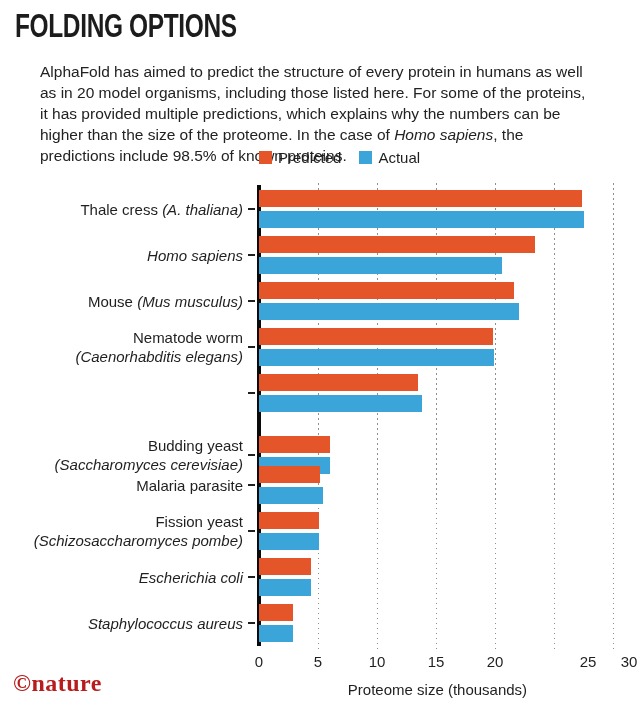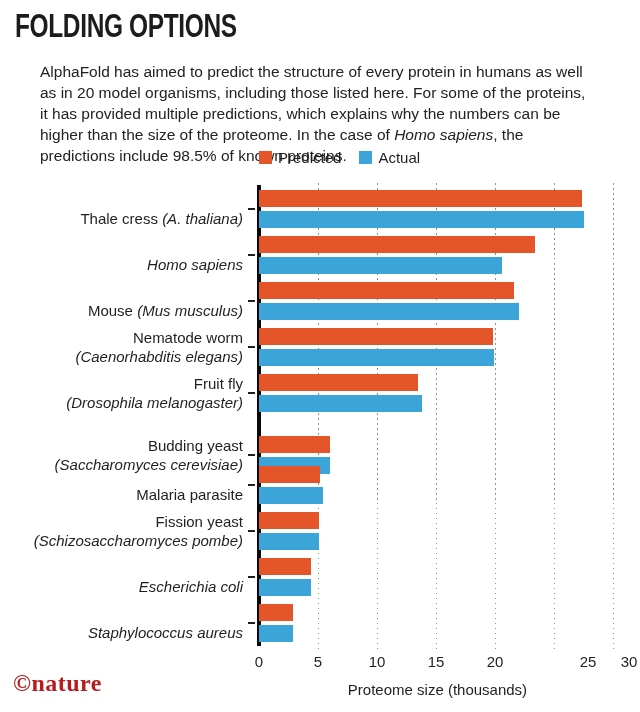--- a/index.html
+++ b/index.html
@@ -18,21 +18,21 @@
   .legend-item{display:flex;align-items:center;gap:6px;font-size:15px;color:#1f1f1f;}
   .swatch{width:13px;height:13px;flex:0 0 auto;}
   
   .gridlayer{position:absolute;left:259px;top:183px;width:357px;height:467px;}
   .gridline{position:absolute;top:0;bottom:0;width:1px;
             background:repeating-linear-gradient(to bottom,#8f8f8f 0 1.5px,transparent 1.5px 5px);}
   .yaxis{position:absolute;left:257px;top:185px;width:4px;height:461px;background:#0a0a0a;}
   .rows{position:absolute;left:0;top:190px;width:640px;height:452px;}
   .group{position:absolute;left:0;width:640px;height:38px;}
   .rowlabel{position:absolute;left:0;top:0;width:243px;height:38px;
-            display:flex;flex-direction:column;justify-content:flex-end;align-items:flex-end;
+            display:flex;flex-direction:column;justify-content:center;align-items:flex-end;
             text-align:right;font-size:15px;line-height:19px;color:#1f1f1f;white-space:nowrap;}
   .tickdash{position:absolute;left:248px;top:18px;width:7px;height:2px;background:#1f1f1f;}
   .bar{position:absolute;left:259px;height:17px;}
   .bar.predicted{top:0;}
   .bar.actual{top:21px;}
   
   .xticks{position:absolute;left:0;top:653px;width:640px;height:18px;
           font-size:15px;color:#1f1f1f;}
   .xtick{position:absolute;transform:translateX(-50%);}
   .xlabel{position:absolute;left:259px;top:681px;width:357px;text-align:center;
@@ -100,24 +100,20 @@
       <div class="group" style="top: 138px;">
         <div class="rowlabel">
           <div><span>Nematode worm</span></div>
           <div><span class="i">(Caenorhabditis elegans)</span></div>
         </div>
         <div class="tickdash"></div>
         <div class="bar predicted" style="width: 234px; background: rgb(228, 86, 42);"></div>
         <div class="bar actual" style="width: 235px; background: rgb(59, 165, 217);"></div>
       </div>
       <div class="group" style="top: 184px;">
-        <div class="rowlabel">
-          <div><span>Fruit fly</span></div>
-          <div><span class="i">(Drosophila melanogaster)</span></div>
-        </div>
         <div class="tickdash"></div>
         <div class="bar predicted" style="width: 159px; background: rgb(228, 86, 42);"></div>
         <div class="bar actual" style="width: 163px; background: rgb(59, 165, 217);"></div>
       </div>
       <div class="group" style="top: 230px; margin-top: 16px;">
         <div class="rowlabel">
           <div><span>Budding yeast</span></div>
           <div><span class="i">(Saccharomyces cerevisiae)</span></div>
         </div>
         <div class="tickdash"></div>

